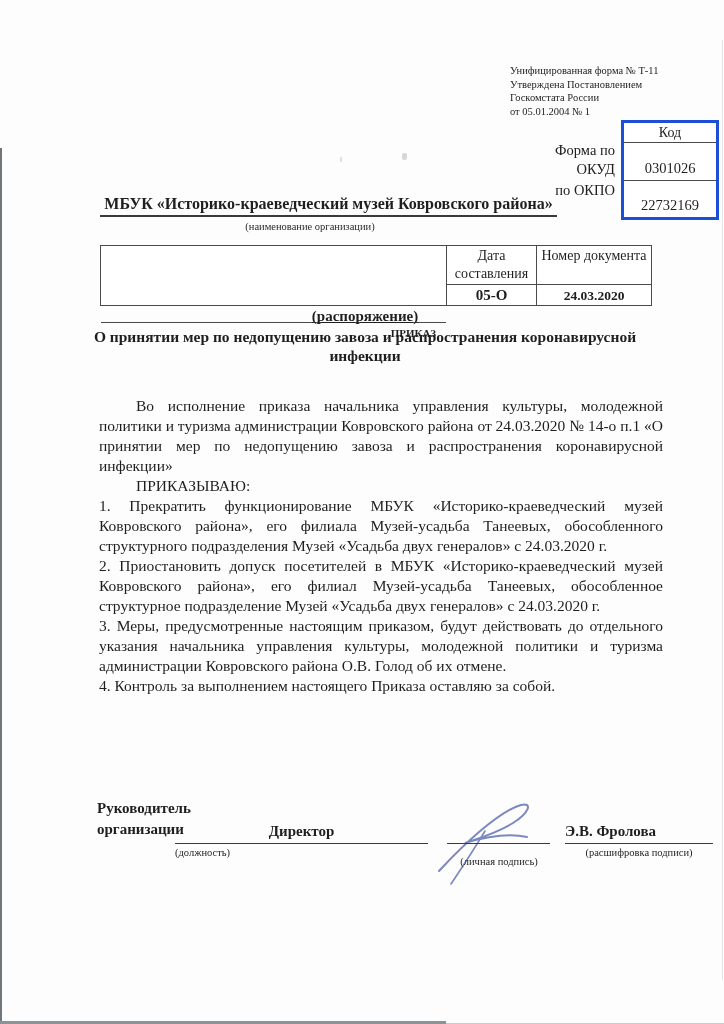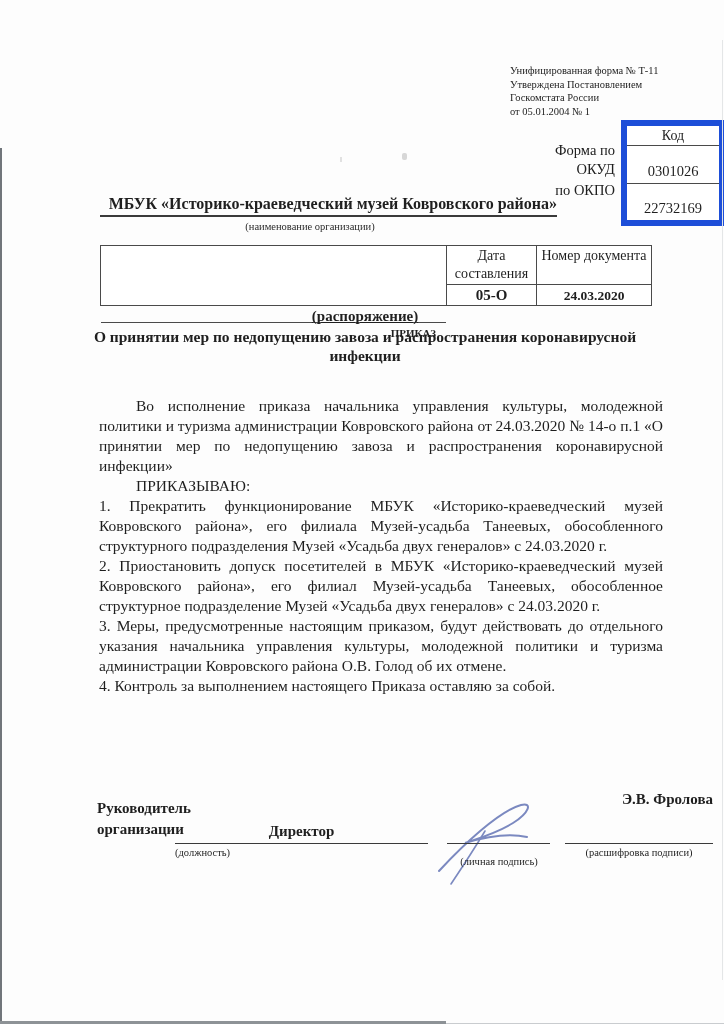--- a/index.html
+++ b/index.html
@@ -6,28 +6,28 @@
   .page{position:relative;width:724px;height:1024px;background:#fdfdfd;overflow:hidden;
         font-family:"Liberation Serif","DejaVu Serif",serif;color:#1f1f1f;}
 
   
   .form-info{position:absolute;left:510px;top:64px;font-size:10.5px;line-height:13.5px;color:#242424;}
 
   
   .code-label{position:absolute;width:82px;text-align:right;font-size:14.5px;color:#202020;}
   .code-label-1{left:533px;top:141px;line-height:19px;}
   .code-label-2{left:533px;top:182px;line-height:17px;}
-  .code-box{position:absolute;left:621px;top:120px;width:92px;border:6px solid #1d4ed8;background:#fff;}
+  .code-box{position:absolute;left:621px;top:120px;width:92px;border:3px solid #1d4ed8;background:#fff;}
   .code-head{height:19px;line-height:19px;text-align:center;font-size:14px;border-bottom:1px solid #4a4a4a;}
   .code-cell{height:38px;border-bottom:1px solid #4a4a4a;display:flex;align-items:flex-end;justify-content:center;
              font-size:14.5px;padding-bottom:3px;box-sizing:border-box;}
   .code-cell.last{height:36px;border-bottom:none;}
 
   
-  .org-name{position:absolute;left:100px;top:195px;width:457px;text-align:right;font-weight:bold;
+  .org-name{position:absolute;left:100px;top:195px;width:457px;text-align:center;font-weight:bold;
             font-size:16px;border-bottom:2px solid #3a3a3a;padding-bottom:2px;}
   .org-caption{position:absolute;left:100px;top:221px;width:420px;text-align:center;font-size:10.5px;color:#2b2b2b;}
 
   
   .doc-table{position:absolute;left:100px;top:245px;display:grid;grid-template-columns:345px 90px 115px;
              grid-template-rows:38px 21px;border:1px solid #4a4a4a;background:#fff;}
   .doc-table .cell{box-sizing:border-box;}
   .doc-table .bl{border-left:1px solid #4a4a4a;}
   .doc-table .bt{border-top:1px solid #4a4a4a;}
   .hdr{font-size:14px;text-align:center;line-height:18px;padding-top:1px;}
@@ -48,21 +48,21 @@
 
   
   .sig-role{position:absolute;left:97px;top:798px;width:122px;font-weight:bold;font-size:15px;line-height:21px;}
   .sig-line{position:absolute;top:843px;height:0;border-top:1.5px solid #3a3a3a;}
   .sig-line-1{left:175px;width:253px;}
   .sig-line-2{left:447px;width:103px;}
   .sig-line-3{left:565px;width:148px;}
   .sig-pos{position:absolute;left:175px;top:823px;width:253px;text-align:center;font-weight:bold;font-size:15px;}
   .sig-pos-cap{position:absolute;left:175px;top:847px;width:253px;font-size:10.5px;}
   .sig-sign-cap{position:absolute;left:440px;top:847px;width:118px;text-align:center;font-size:10.5px;margin-top:9px;}
-  .sig-name{position:absolute;left:565px;top:791px;width:148px;text-align:right;font-weight:bold;font-size:15px;}
+  .sig-name{position:absolute;left:565px;top:823px;width:148px;text-align:left;font-weight:bold;font-size:15px;}
   .sig-name-cap{position:absolute;left:558px;top:847px;width:162px;text-align:center;font-size:10.5px;}
   .sig-svg{position:absolute;left:425px;top:793px;width:140px;height:95px;}
 
   
   .edge-left{position:absolute;left:0;top:148px;width:2px;height:876px;background:#71767b;}
   .edge-bottom{position:absolute;left:0;bottom:0;width:446px;height:3px;background:#8d9296;}
   .edge-bottom-faint{position:absolute;left:0;bottom:0;width:724px;height:1px;background:#c9cccf;}
   .edge-right{position:absolute;right:1px;top:40px;width:1px;height:940px;background:#e4e6e7;}
   .speck{position:absolute;background:#c6c6c6;}
   .speck-1{left:402px;top:153px;width:5px;height:7px;border-radius:2px;opacity:.7;}

